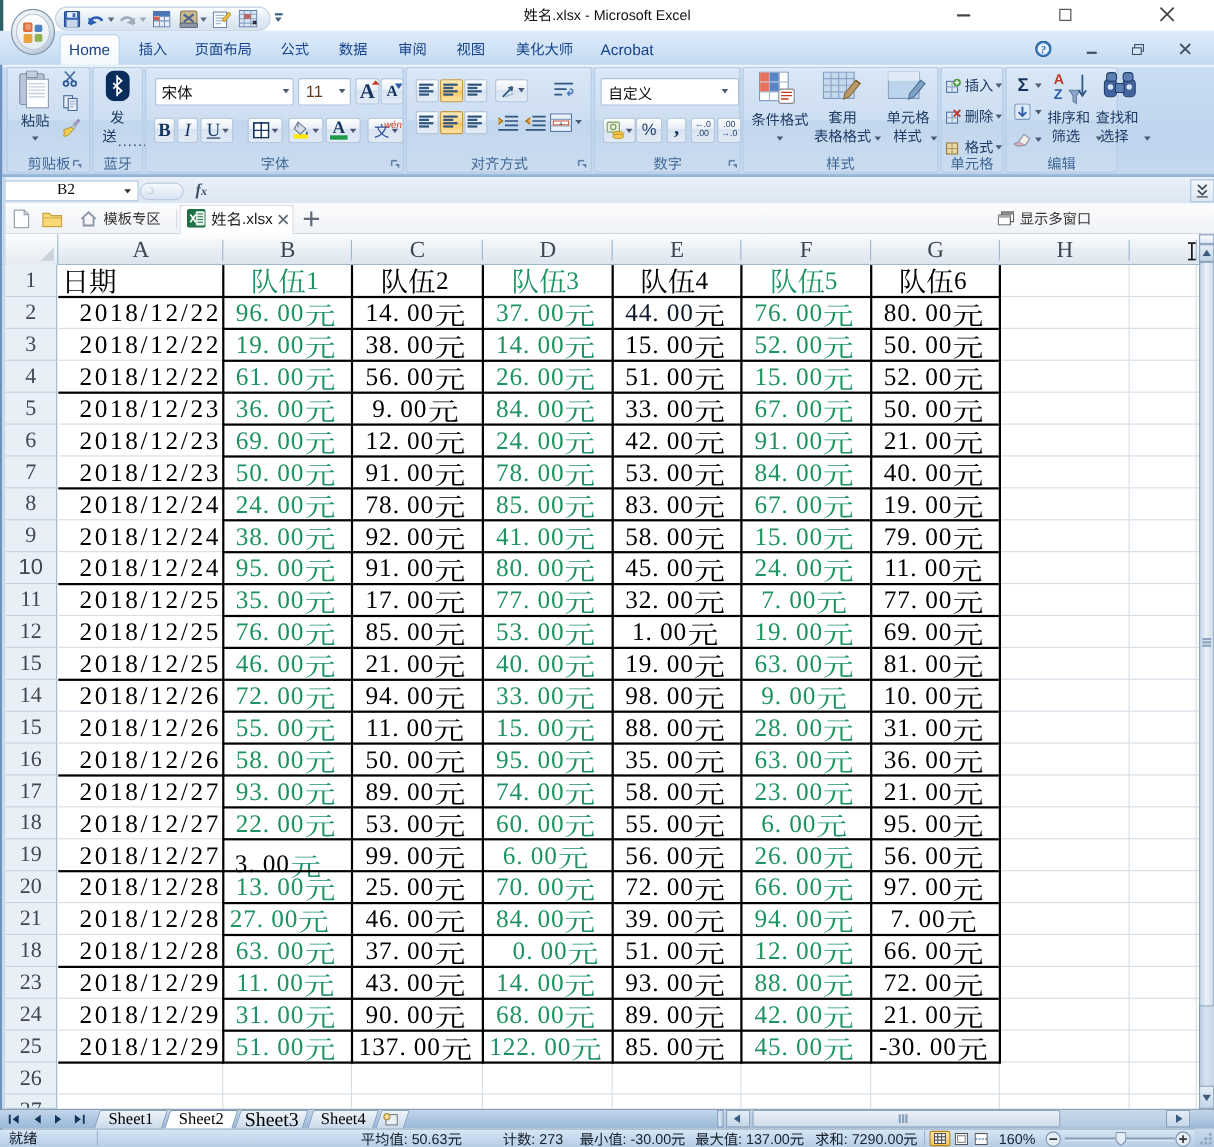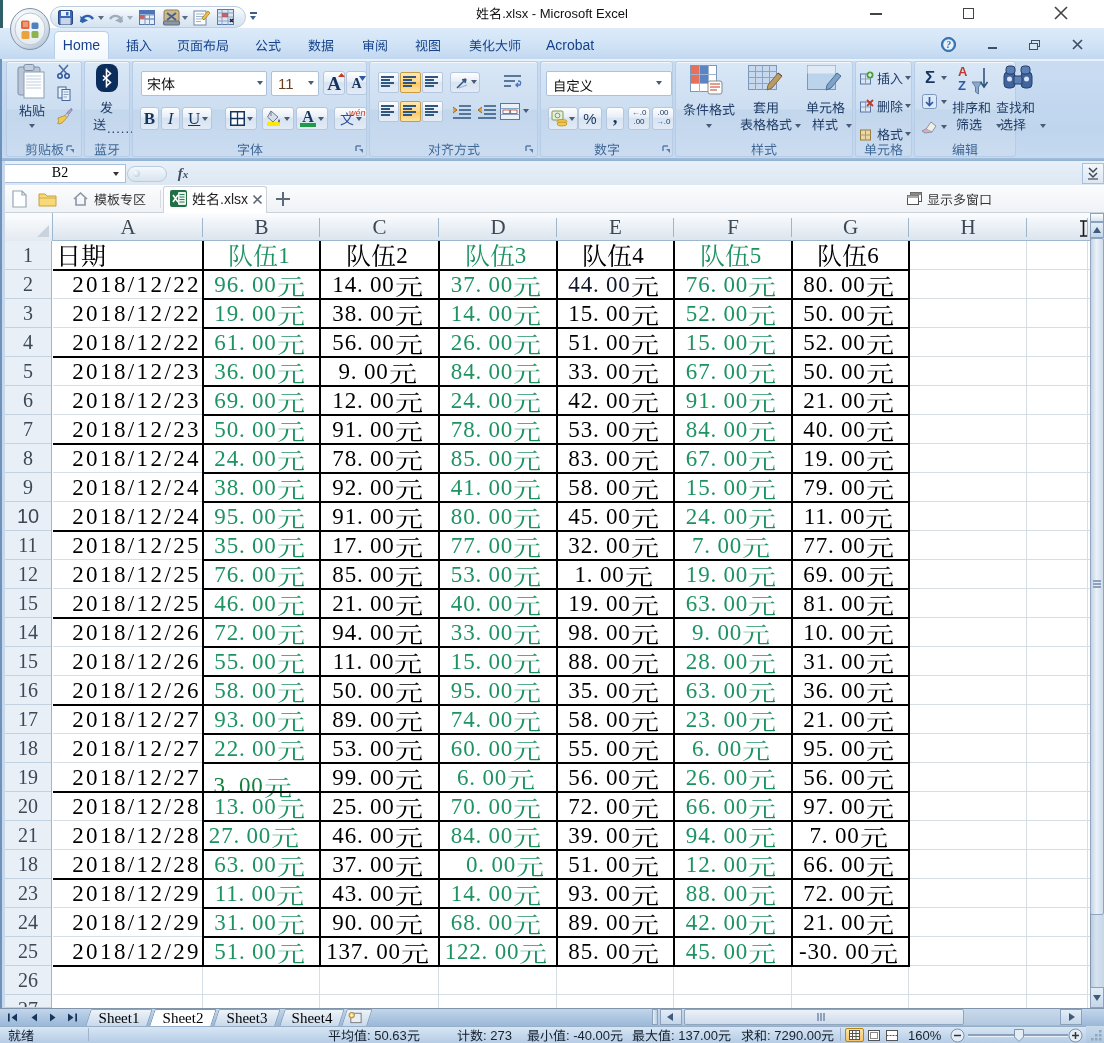--- a/index.html
+++ b/index.html
@@ -964,21 +964,21 @@
     <div class="cell val" style="left:557px;top:734px;width:117px;height:29px;color:#000">55.&nbsp;00<svg class="yu" preserveAspectRatio="none" viewBox="0 0 1000 1000" fill="#000">
         <use href="#gy"></use>
       </svg></div>
     <div class="cell val" style="left:674px;top:734px;width:118px;height:29px;color:#1D9362">6.&nbsp;00<svg class="yu" preserveAspectRatio="none" viewBox="0 0 1000 1000" fill="#1D9362">
         <use href="#gy"></use>
       </svg></div>
     <div class="cell val" style="left:792px;top:734px;width:117px;height:29px;color:#000">95.&nbsp;00<svg class="yu" preserveAspectRatio="none" viewBox="0 0 1000 1000" fill="#000">
         <use href="#gy"></use>
       </svg></div>
     <div class="cell" style="left:57px;top:763px;width:144px;height:29px;text-align:right;letter-spacing:2.4px">2018/12/27</div>
-    <div class="cell val" style="left:203px;top:771px;width:103px;height:29px;color:#15803d">3.&nbsp;00<svg class="yu" preserveAspectRatio="none" viewBox="0 0 1000 1000" fill="#1D9362">
+    <div class="cell val" style="left:203px;top:771px;width:103px;height:29px;color:#000000">3.&nbsp;00<svg class="yu" preserveAspectRatio="none" viewBox="0 0 1000 1000" fill="#1D9362">
         <use href="#gy"></use>
       </svg></div>
     <div class="cell val" style="left:320px;top:763px;width:119px;height:29px;color:#000">99.&nbsp;00<svg class="yu" preserveAspectRatio="none" viewBox="0 0 1000 1000" fill="#000">
         <use href="#gy"></use>
       </svg></div>
     <div class="cell val" style="left:439px;top:763px;width:118px;height:29px;color:#1D9362">6.&nbsp;00<svg class="yu" preserveAspectRatio="none" viewBox="0 0 1000 1000" fill="#1D9362">
         <use href="#gy"></use>
       </svg></div>
     <div class="cell val" style="left:557px;top:763px;width:117px;height:29px;color:#000">56.&nbsp;00<svg class="yu" preserveAspectRatio="none" viewBox="0 0 1000 1000" fill="#000">
         <use href="#gy"></use>
@@ -1168,21 +1168,21 @@
     </svg>
     <svg class="ab" style="left:46px;top:1012px" width="14" height="11" viewBox="0 0 14 11">
       <path d="M4 1.5 L9.5 5.5 L4 9.5 Z" fill="#16355E"></path>
     </svg>
     <svg class="ab" style="left:65px;top:1012px" width="14" height="11" viewBox="0 0 14 11">
       <path d="M10.3 1.5 V9.5 H12 V1.5 Z M3 1.5 L8.5 5.5 L3 9.5 Z" fill="#16355E"></path>
     </svg>
     <div class="ab" style="left:88px;top:1009px;width:62px;height:17px;background:linear-gradient(#EDF3F9,#C9D9EA);border:1px solid #8CA2BC;border-bottom:0;transform:skewX(-18deg);border-radius:2px 2px 0 0"></div>
     <div class="ab" style="left:88px;top:1009px;width:62px;height:17px;font-family:'Liberation Serif';font-size:15px;color:#000;text-align:center;line-height:19px">Sheet1</div>
     <div class="ab" style="left:216px;top:1009px;width:62px;height:17px;background:linear-gradient(#EDF3F9,#C9D9EA);border:1px solid #8CA2BC;border-bottom:0;transform:skewX(-18deg);border-radius:2px 2px 0 0"></div>
-    <div class="ab" style="left:216px;top:1009px;width:62px;height:17px;font-family:'Liberation Serif';font-size:15px;color:#000;text-align:center;line-height:19px">Sheet3</div>
+    <div class="ab" style="left:216px;top:1009px;width:62px;height:17px;font-family:'Liberation Serif';font-size:18px;color:#000;text-align:center;line-height:19px">Sheet3</div>
     <div class="ab" style="left:282px;top:1009px;width:60px;height:17px;background:linear-gradient(#EDF3F9,#C9D9EA);border:1px solid #8CA2BC;border-bottom:0;transform:skewX(-18deg);border-radius:2px 2px 0 0"></div>
     <div class="ab" style="left:282px;top:1009px;width:60px;height:17px;font-family:'Liberation Serif';font-size:15px;color:#000;text-align:center;line-height:19px">Sheet4</div>
     <div class="ab" style="left:152px;top:1009px;width:62px;height:17px;background:#FDFEFF;border:1px solid #8094AC;border-bottom:0;transform:skewX(-18deg);border-radius:2px 2px 0 0"></div>
     <div class="ab" style="left:152px;top:1009px;width:62px;height:17px;font-family:'Liberation Serif';font-size:15px;color:#000;text-align:center;line-height:19px">Sheet2</div>
     <div class="ab" style="left:344px;top:1009px;width:26px;height:17px;background:linear-gradient(#EDF3F9,#C9D9EA);border:1px solid #8CA2BC;border-bottom:0;transform:skewX(-18deg);border-radius:2px 2px 0 0"></div>
     <svg class="ab" style="left:348px;top:1011px" width="15" height="13" viewBox="0 0 16 13">
       <rect x="3" y="2" width="11" height="10" fill="#E8EFF6" stroke="#777"></rect>
       <circle cx="4" cy="4" r="3" fill="#F4B73F" stroke="#996"></circle>
       <path d="M4 2.2 V5.8 M2.2 4 H5.8" stroke="#fff" stroke-width="1"></path>
     </svg>
@@ -1209,21 +1209,21 @@
     <div class="ab" style="left:328px;top:1028px;font-size:13px;color:#16222E;white-space:nowrap"><svg style="vertical-align:-1.8px" width="39" height="13" viewBox="0 0 3000 1000">
         <path d="M174 250C213 324 252 421 266 481L337 456C323 398 282 302 242 230ZM755 225C730 298 684 400 646 463L711 484C750 424 797 328 834 247ZM52 532V607H459V959H537V607H949V532H537V182H893V107H105V182H459V532Z M1485 418C1547 469 1625 541 1665 584L1713 533C1673 493 1595 426 1531 376ZM1404 761 1435 831C1538 775 1676 700 1803 627L1785 567C1648 640 1499 717 1404 761ZM1570 40C1523 171 1445 298 1357 379C1372 394 1396 425 1407 440C1452 394 1497 335 1537 270H1859C1847 682 1833 841 1800 876C1789 889 1777 892 1756 892C1731 892 1666 892 1595 885C1608 906 1617 936 1619 957C1680 960 1745 962 1782 958C1819 955 1841 947 1864 917C1903 868 1916 708 1929 240C1929 229 1929 200 1929 200H1577C1600 155 1621 108 1639 61ZM1036 757 1063 833C1158 785 1282 721 1398 660L1380 597L1241 664V352H1362V281H1241V52H1169V281H1043V352H1169V697C1119 721 1073 741 1036 757Z M2599 40C2596 70 2591 106 2586 142H2329V209H2574C2568 243 2562 275 2555 302H2382V866H2286V931H2958V866H2869V302H2623C2631 275 2639 243 2646 209H2928V142H2661L2679 45ZM2450 866V783H2799V866ZM2450 501H2799V587H2450ZM2450 445V361H2799V445ZM2450 641H2799V728H2450ZM2264 41C2211 193 2124 342 2032 440C2045 458 2066 497 2074 514C2103 482 2132 445 2159 405V960H2229V291C2269 219 2304 141 2333 63Z" fill="#16222E"></path>
       </svg><span>: 50.63</span><svg style="vertical-align:-1.8px" width="13" height="13" viewBox="0 0 1000 1000">
         <path d="M147 118V190H857V118ZM59 398V472H314C299 659 262 818 48 899C65 913 87 940 95 957C328 864 376 687 394 472H583V830C583 917 607 942 697 942C716 942 822 942 842 942C929 942 949 895 958 723C937 718 905 704 887 690C884 844 877 871 836 871C812 871 724 871 706 871C667 871 659 865 659 829V472H942V398Z" fill="#16222E"></path>
       </svg></div>
     <div class="ab" style="left:457px;top:1028px;font-size:13px;color:#16222E"><svg style="vertical-align:-1.8px" width="26" height="13" viewBox="0 0 2000 1000">
         <path d="M137 105C193 152 263 220 295 263L346 207C312 166 241 102 186 57ZM46 354V428H205V787C205 830 174 860 155 872C169 887 189 921 196 941C212 920 240 898 429 764C421 750 409 718 404 698L281 782V354ZM626 43V372H372V449H626V960H705V449H959V372H705V43Z M1443 59C1425 98 1393 157 1368 192L1417 216C1443 183 1477 133 1506 87ZM1088 87C1114 129 1141 184 1150 219L1207 194C1198 158 1171 104 1143 65ZM1410 620C1387 672 1355 716 1317 754C1279 735 1240 716 1203 700C1217 676 1233 649 1247 620ZM1110 727C1159 746 1214 771 1264 797C1200 843 1123 875 1041 894C1054 908 1070 934 1077 952C1169 927 1254 888 1326 830C1359 850 1389 869 1412 886L1460 837C1437 821 1408 803 1375 785C1428 728 1470 658 1495 571L1454 554L1442 557H1278L1300 505L1233 493C1226 513 1216 535 1206 557H1070V620H1175C1154 660 1131 697 1110 727ZM1257 39V226H1050V288H1234C1186 353 1109 415 1039 445C1054 459 1071 485 1080 502C1141 469 1207 413 1257 354V476H1327V340C1375 375 1436 422 1461 445L1503 391C1479 374 1391 318 1342 288H1531V226H1327V39ZM1629 48C1604 224 1559 392 1481 497C1497 507 1526 531 1538 543C1564 506 1586 462 1606 413C1628 511 1657 602 1694 681C1638 776 1560 849 1451 902C1465 917 1486 947 1493 963C1595 908 1672 839 1731 751C1781 836 1843 904 1921 951C1933 932 1955 906 1972 892C1888 847 1822 774 1771 682C1824 579 1858 454 1880 304H1948V234H1663C1677 178 1689 119 1698 59ZM1809 304C1793 419 1769 519 1733 604C1695 514 1667 412 1648 304Z" fill="#16222E"></path>
       </svg><span>: 273</span></div>
     <div class="ab" style="left:527px;top:1028px;font-size:13px;color:#16222E;white-space:nowrap"><svg style="vertical-align:-1.8px" width="39" height="13" viewBox="0 0 3000 1000">
         <path d="M248 245H753V316H248ZM248 125H753V195H248ZM176 72V369H828V72ZM396 488V555H214V488ZM47 837 54 904 396 863V960H468V854L522 847V786L468 792V488H949V425H49V488H145V828ZM507 550V612H567L547 618C577 691 618 756 671 810C616 851 554 882 491 902C504 915 522 941 529 957C596 933 662 899 720 854C776 900 843 935 919 957C929 939 948 912 964 898C891 880 826 849 771 809C837 745 889 665 920 566L877 547L863 550ZM613 612H832C806 671 767 723 721 767C675 723 639 671 613 612ZM396 611V682H214V611ZM396 738V800L214 821V738Z M1464 54V856C1464 876 1456 882 1436 883C1415 884 1343 885 1270 882C1282 903 1296 939 1301 960C1395 961 1457 959 1494 946C1530 934 1545 911 1545 856V54ZM1705 309C1791 453 1872 640 1895 759L1976 726C1950 606 1865 422 1777 282ZM1202 289C1177 423 1121 596 1032 702C1053 711 1086 729 1103 742C1194 631 1253 450 1286 303Z M2599 40C2596 70 2591 106 2586 142H2329V209H2574C2568 243 2562 275 2555 302H2382V866H2286V931H2958V866H2869V302H2623C2631 275 2639 243 2646 209H2928V142H2661L2679 45ZM2450 866V783H2799V866ZM2450 501H2799V587H2450ZM2450 445V361H2799V445ZM2450 641H2799V728H2450ZM2264 41C2211 193 2124 342 2032 440C2045 458 2066 497 2074 514C2103 482 2132 445 2159 405V960H2229V291C2269 219 2304 141 2333 63Z" fill="#16222E"></path>
-      </svg><span>: -40.00</span><svg style="vertical-align:-1.8px" width="13" height="13" viewBox="0 0 1000 1000">
+      </svg><span>: -30.00</span><svg style="vertical-align:-1.8px" width="13" height="13" viewBox="0 0 1000 1000">
         <path d="M147 118V190H857V118ZM59 398V472H314C299 659 262 818 48 899C65 913 87 940 95 957C328 864 376 687 394 472H583V830C583 917 607 942 697 942C716 942 822 942 842 942C929 942 949 895 958 723C937 718 905 704 887 690C884 844 877 871 836 871C812 871 724 871 706 871C667 871 659 865 659 829V472H942V398Z" fill="#16222E"></path>
       </svg></div>
     <div class="ab" style="left:632px;top:1028px;font-size:13px;color:#16222E;white-space:nowrap"><svg style="vertical-align:-1.8px" width="39" height="13" viewBox="0 0 3000 1000">
         <path d="M248 245H753V316H248ZM248 125H753V195H248ZM176 72V369H828V72ZM396 488V555H214V488ZM47 837 54 904 396 863V960H468V854L522 847V786L468 792V488H949V425H49V488H145V828ZM507 550V612H567L547 618C577 691 618 756 671 810C616 851 554 882 491 902C504 915 522 941 529 957C596 933 662 899 720 854C776 900 843 935 919 957C929 939 948 912 964 898C891 880 826 849 771 809C837 745 889 665 920 566L877 547L863 550ZM613 612H832C806 671 767 723 721 767C675 723 639 671 613 612ZM396 611V682H214V611ZM396 738V800L214 821V738Z M1461 41C1460 120 1461 221 1446 327H1062V404H1433C1393 594 1293 788 1043 896C1064 912 1088 939 1100 958C1344 846 1452 654 1501 461C1579 689 1708 866 1902 958C1915 936 1939 905 1958 888C1764 807 1633 625 1563 404H1942V327H1526C1540 222 1541 122 1542 41Z M2599 40C2596 70 2591 106 2586 142H2329V209H2574C2568 243 2562 275 2555 302H2382V866H2286V931H2958V866H2869V302H2623C2631 275 2639 243 2646 209H2928V142H2661L2679 45ZM2450 866V783H2799V866ZM2450 501H2799V587H2450ZM2450 445V361H2799V445ZM2450 641H2799V728H2450ZM2264 41C2211 193 2124 342 2032 440C2045 458 2066 497 2074 514C2103 482 2132 445 2159 405V960H2229V291C2269 219 2304 141 2333 63Z" fill="#16222E"></path>
       </svg><span>: 137.00</span><svg style="vertical-align:-1.8px" width="13" height="13" viewBox="0 0 1000 1000">
         <path d="M147 118V190H857V118ZM59 398V472H314C299 659 262 818 48 899C65 913 87 940 95 957C328 864 376 687 394 472H583V830C583 917 607 942 697 942C716 942 822 942 842 942C929 942 949 895 958 723C937 718 905 704 887 690C884 844 877 871 836 871C812 871 724 871 706 871C667 871 659 865 659 829V472H942V398Z" fill="#16222E"></path>
       </svg></div>
     <div class="ab" style="left:741px;top:1028px;font-size:13px;color:#16222E;white-space:nowrap"><svg style="vertical-align:-1.8px" width="26" height="13" viewBox="0 0 2000 1000">
         <path d="M117 379C180 436 252 517 283 571L344 526C311 472 237 395 174 340ZM43 791 90 859C193 800 330 718 460 638V858C460 878 453 883 434 884C414 884 349 885 280 882C292 905 303 940 308 962C396 962 456 960 490 947C523 934 537 911 537 858V460C623 645 749 798 912 876C924 856 949 826 967 811C858 764 763 682 687 581C753 524 835 443 896 372L832 326C786 388 711 468 648 525C602 454 565 375 537 294V281H939V208H816L859 159C818 126 737 78 674 46L629 94C690 125 765 173 806 208H537V42H460V208H65V281H460V560C308 647 145 739 43 791Z M1531 133V915H1604V833H1827V908H1903V133ZM1604 761V205H1827V761ZM1439 49C1351 85 1193 115 1060 133C1068 150 1078 176 1081 193C1134 187 1191 179 1247 169V336H1050V406H1228C1182 532 1102 669 1026 746C1039 765 1058 794 1067 816C1132 747 1198 632 1247 514V958H1321V517C1364 574 1420 650 1443 688L1489 626C1465 595 1358 469 1321 431V406H1496V336H1321V154C1384 141 1442 126 1489 108Z" fill="#16222E"></path>
       </svg><span>: 7290.00</span><svg style="vertical-align:-1.8px" width="13" height="13" viewBox="0 0 1000 1000">

